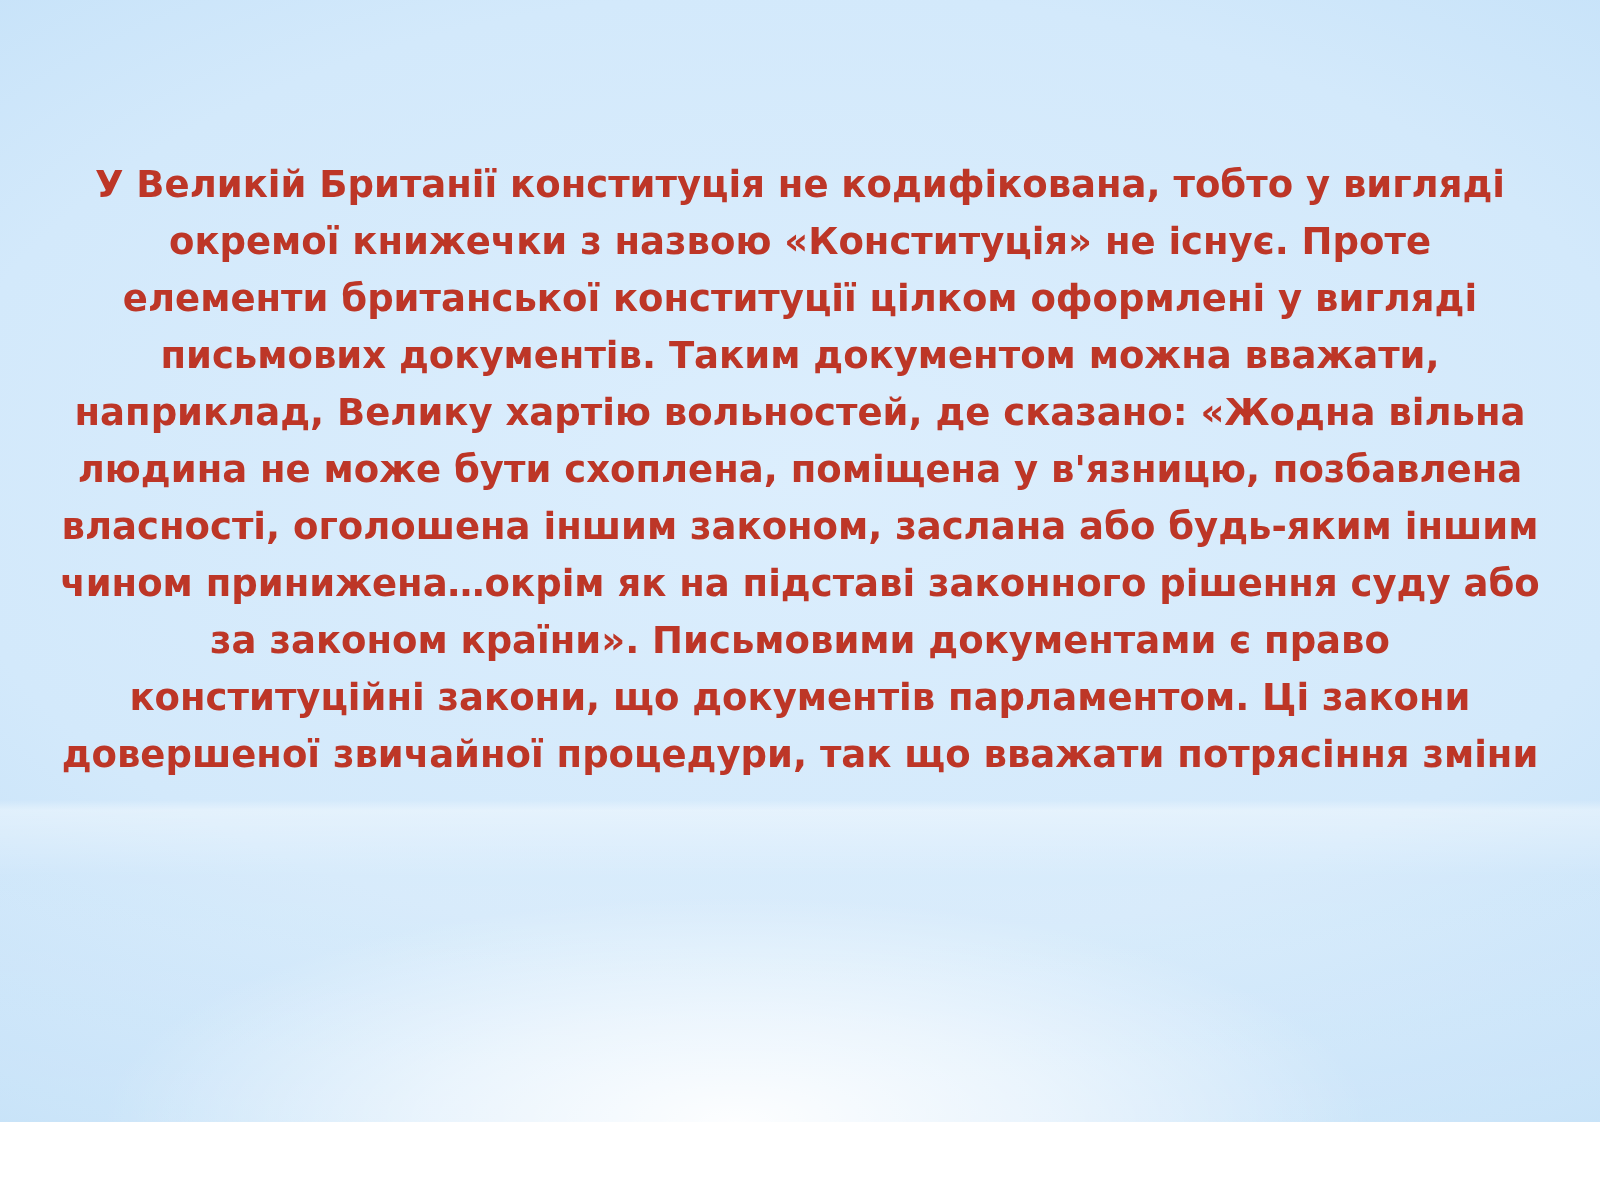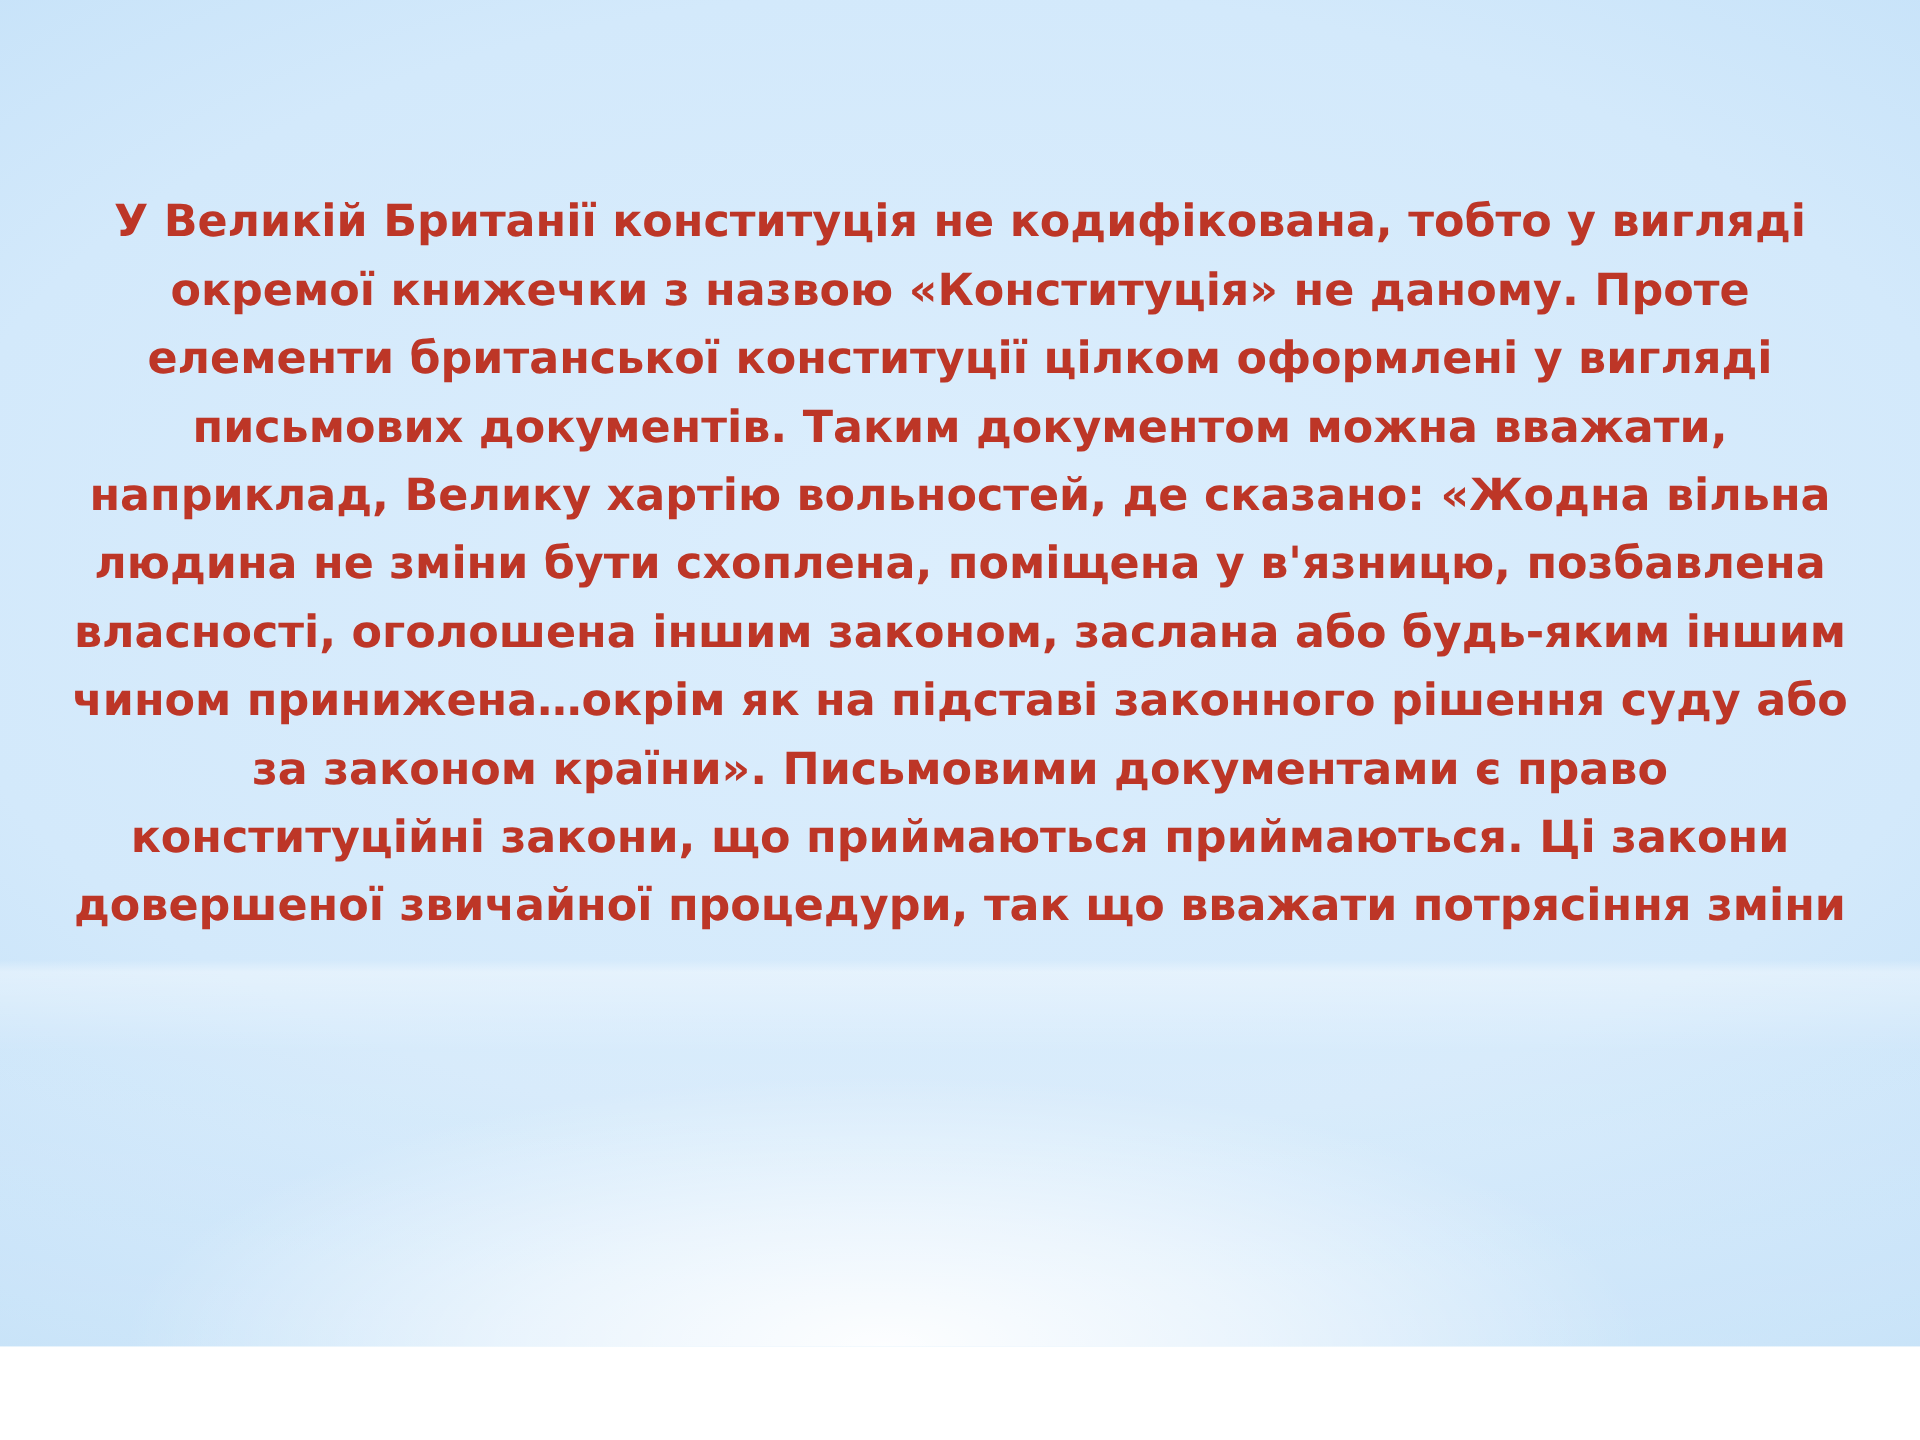--- a/index.html
+++ b/index.html
@@ -35,24 +35,24 @@
   .text-line {
     white-space: nowrap;
   }
 </style>
 </head>
 <body>
 
 <div class="slide">
   <div class="text-block">
     <div class="text-line">У Великій Британії конституція не кодифікована, тобто у вигляді</div>
-    <div class="text-line">окремої книжечки з назвою «Конституція» не даному. Проте</div>
+    <div class="text-line">окремої книжечки з назвою «Конституція» не існує. Проте</div>
     <div class="text-line">елементи британської конституції цілком оформлені у вигляді</div>
     <div class="text-line">письмових документів. Таким документом можна вважати,</div>
     <div class="text-line">наприклад, Велику хартію вольностей, де сказано: «Жодна вільна</div>
-    <div class="text-line">людина не зміни бути схоплена, поміщена у в'язницю, позбавлена</div>
+    <div class="text-line">людина не може бути схоплена, поміщена у в'язницю, позбавлена</div>
     <div class="text-line">власності, оголошена іншим законом, заслана або будь-яким іншим</div>
     <div class="text-line">чином принижена…окрім як на підставі законного рішення суду або</div>
     <div class="text-line">за законом країни». Письмовими документами є право</div>
-    <div class="text-line">конституційні закони, що приймаються приймаються. Ці закони</div>
+    <div class="text-line">конституційні закони, що документів парламентом. Ці закони</div>
     <div class="text-line">довершеної звичайної процедури, так що вважати потрясіння зміни</div>
   </div>
 </div>
 
 </body></html>

